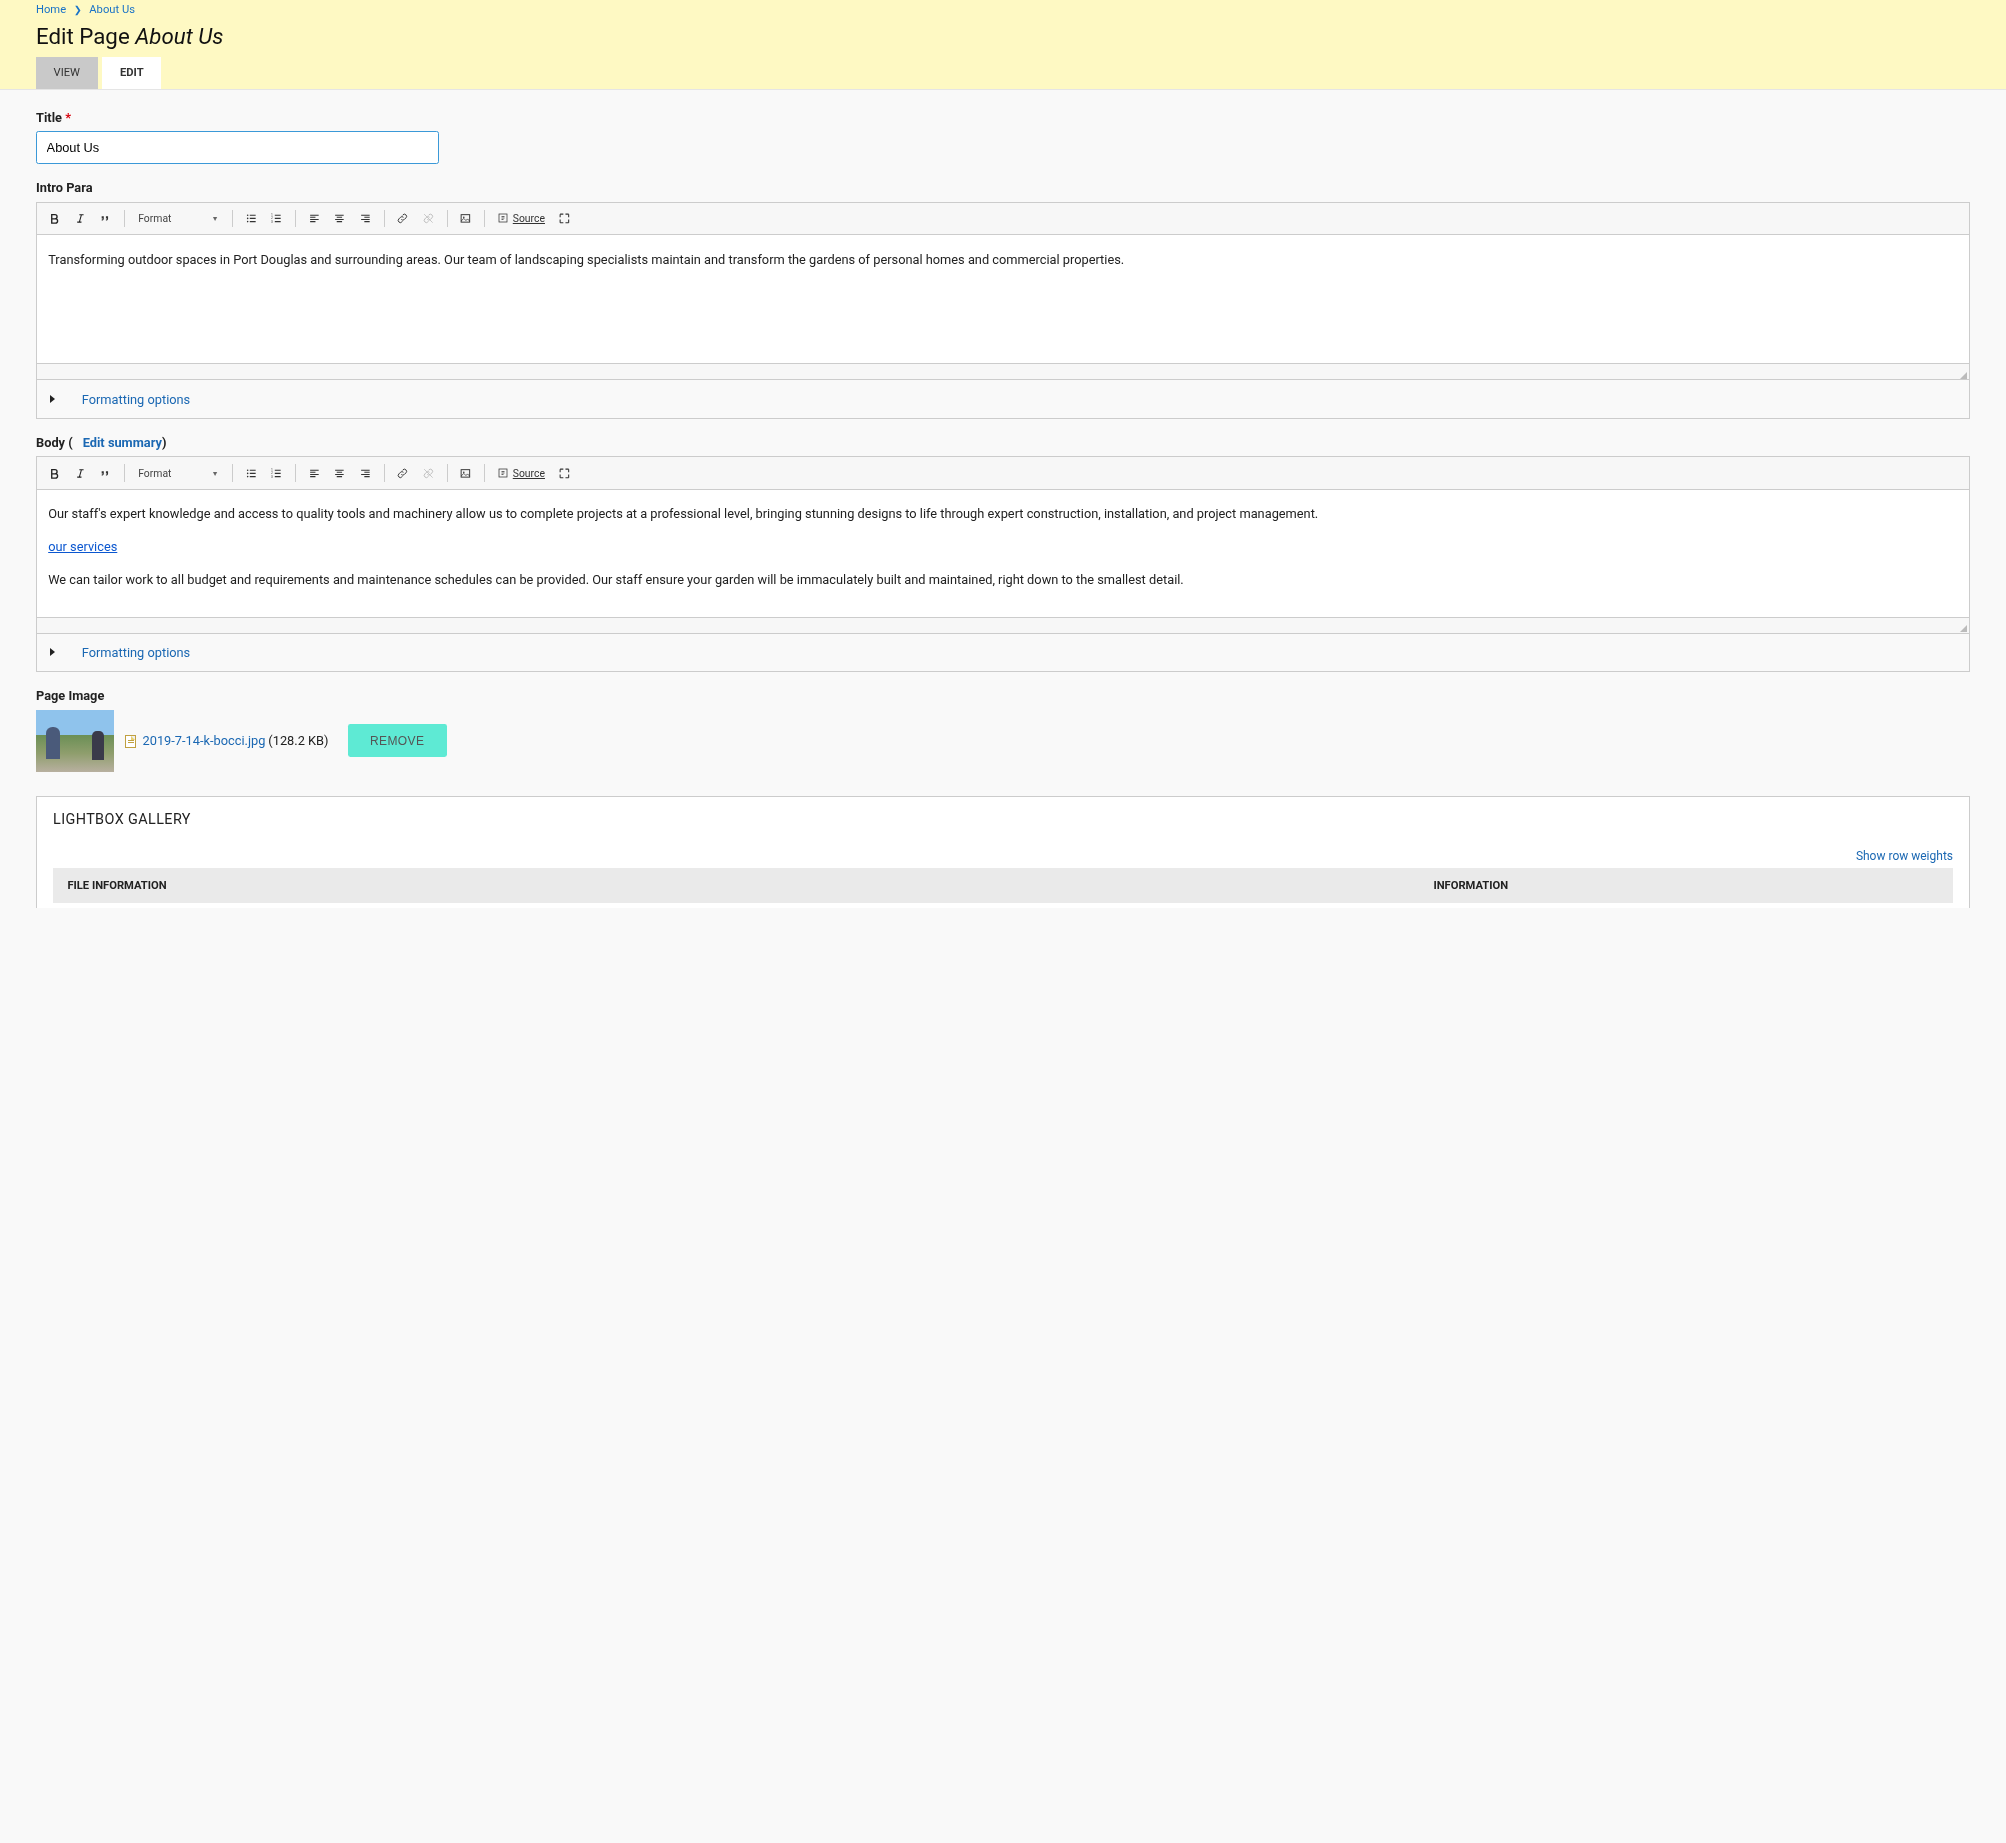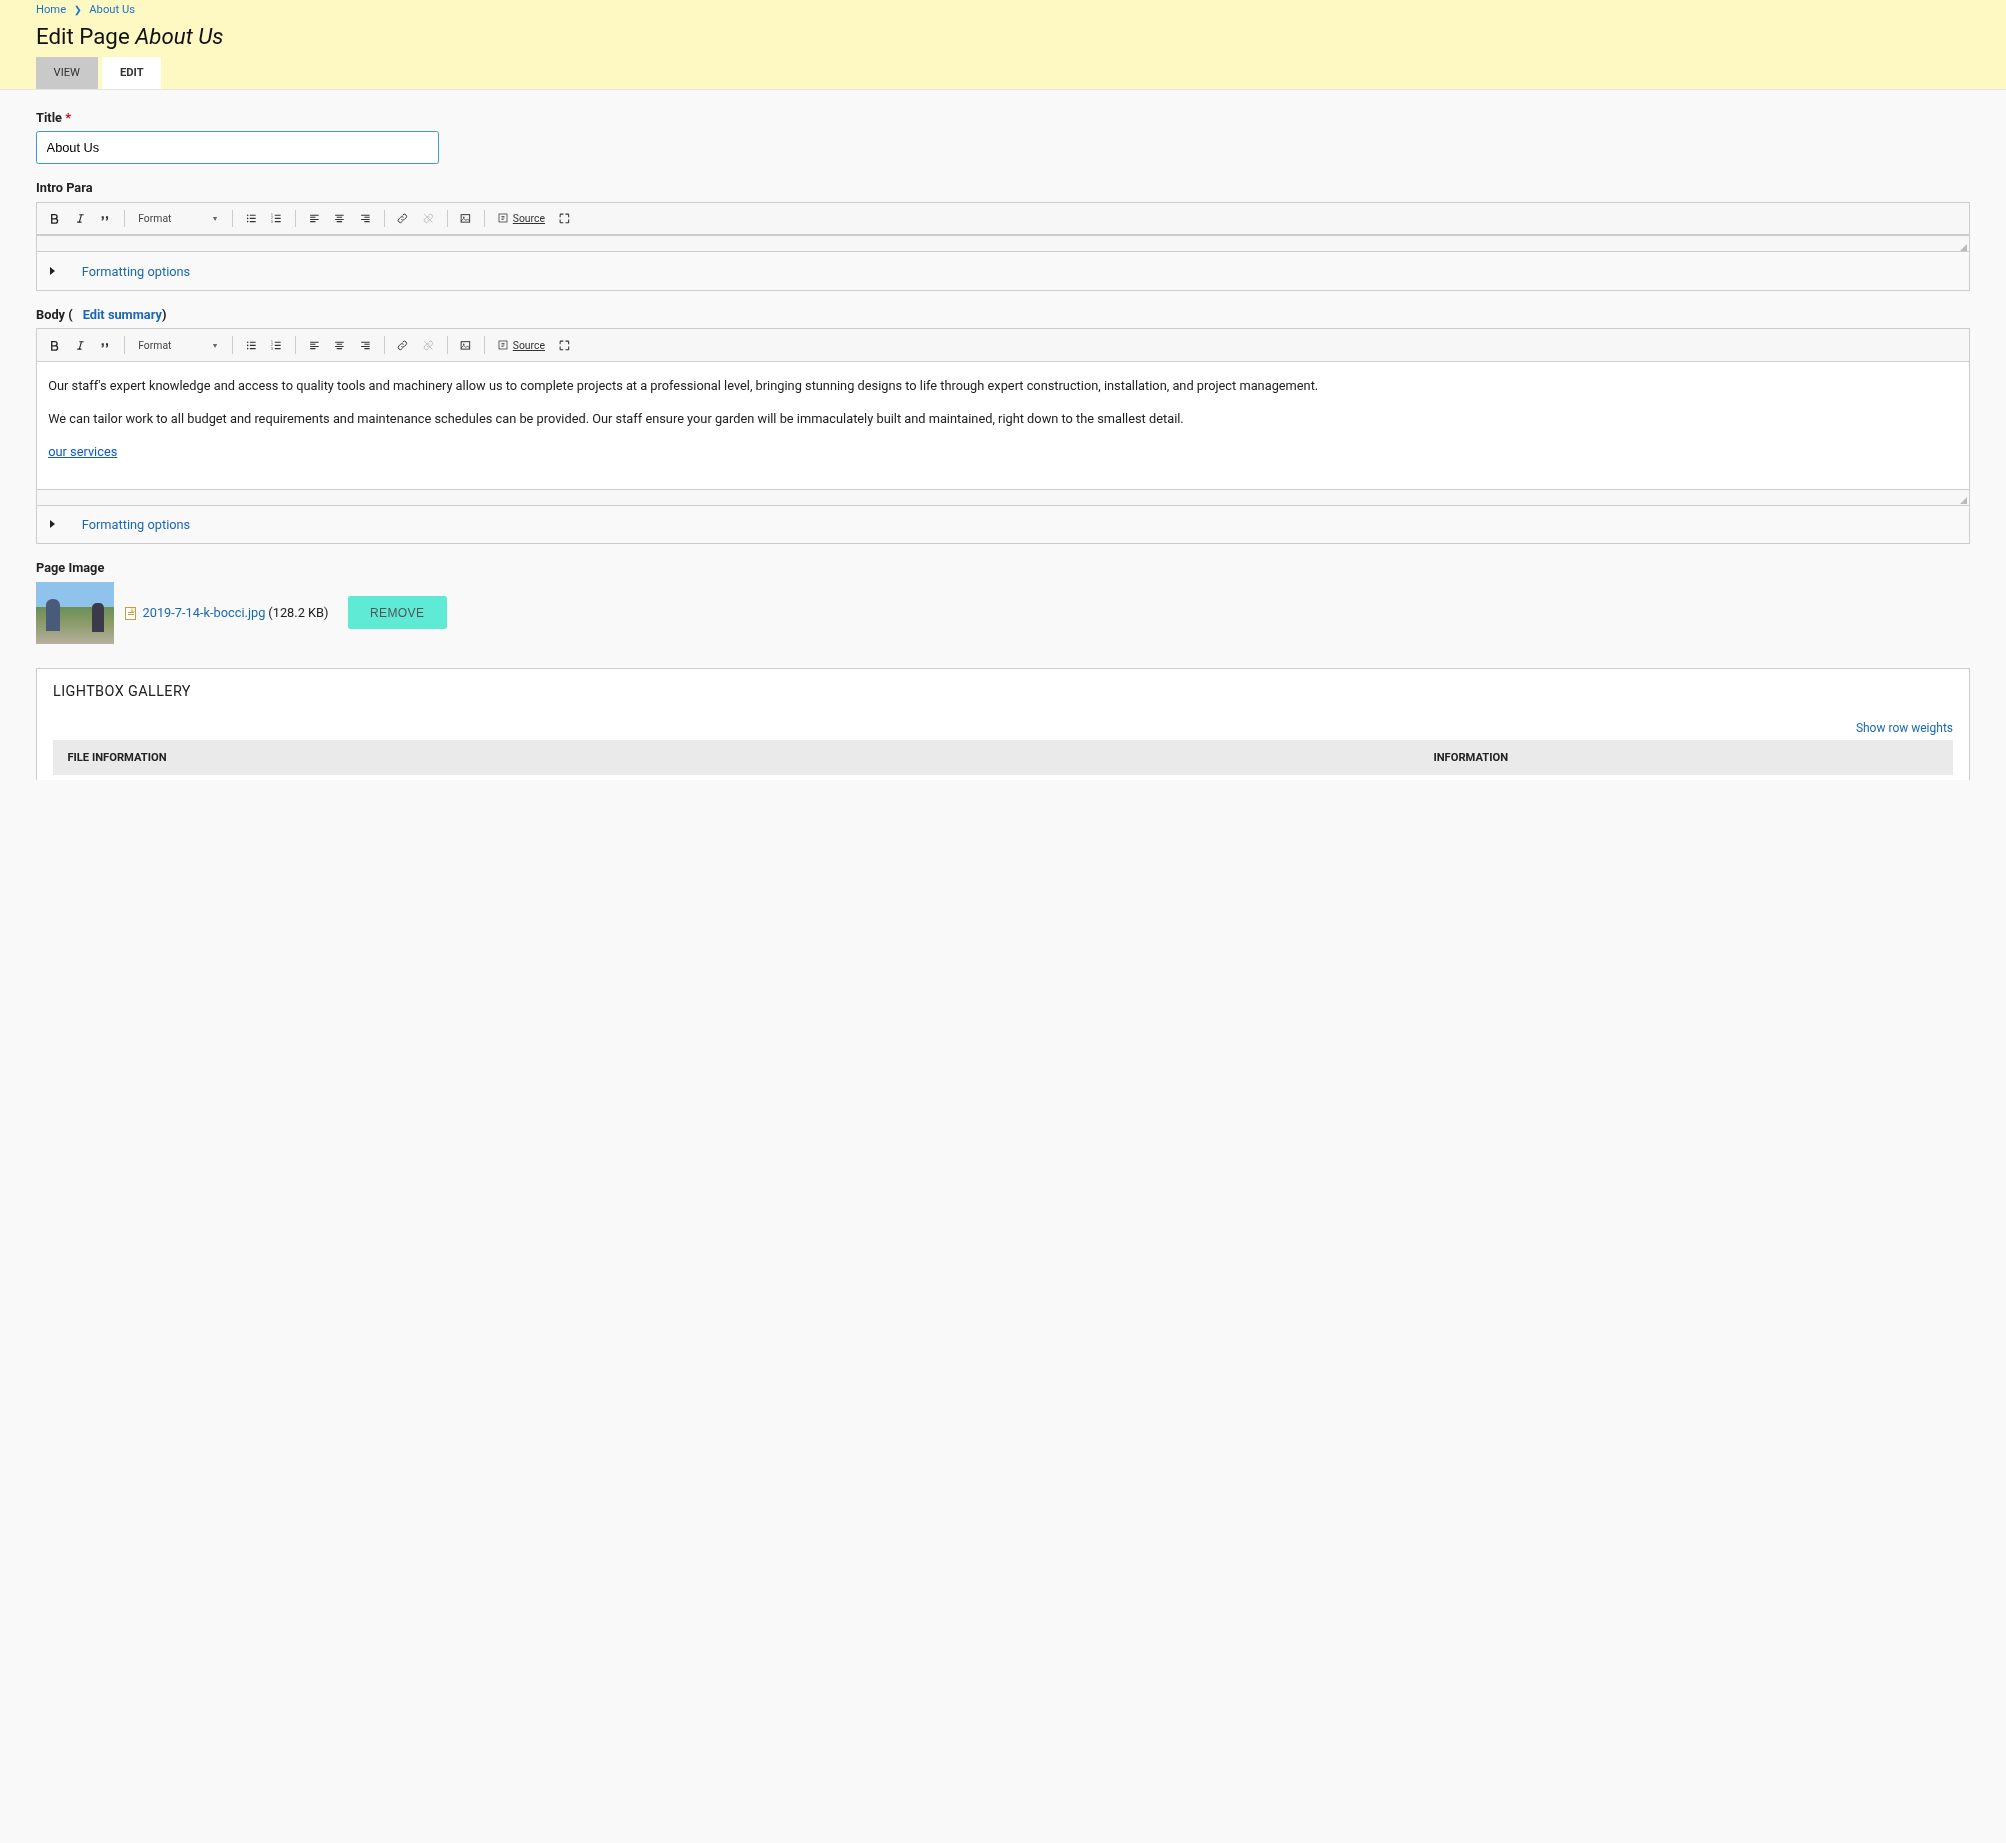--- a/index.html
+++ b/index.html
@@ -280,20 +280,23 @@
               <path d="M9 9h6M9 12h6M9 15h4" stroke-width="1.5"></path>
             </svg>
           <span>Source</span>
         </span>
         <span class="ck-btn">
             <svg viewBox="0 0 24 24">
               <path d="M4 4h6M4 4v6M20 4h-6M20 4v6M4 20h6M4 20v-6M20 20h-6M20 20v-6" stroke="#333" stroke-width="2" fill="none"></path>
             </svg>
           </span>
       </div>
+      <div class="ck-content" contenteditable="true" style="">
+        <p>Transforming outdoor spaces in Port Douglas and surrounding areas. Our team of landscaping specialists maintain and transform the gardens of personal homes and commercial properties.</p>
+      </div>
       <div class="ck-bottom">
           <div class="ck-resize"></div>
         </div>
     </div>
     <div class="formatting-row">
       <span class="caret-right"></span>
       <span class="formatting-link">Formatting options</span>
     </div>
   </div>
 
@@ -385,22 +388,22 @@
           <span>Source</span>
         </span>
         <span class="ck-btn">
             <svg viewBox="0 0 24 24">
               <path d="M4 4h6M4 4v6M20 4h-6M20 4v6M4 20h6M4 20v-6M20 20h-6M20 20v-6" stroke="#333" stroke-width="2" fill="none"></path>
             </svg>
           </span>
       </div>
       <div class="ck-content" style="min-height: 120px;" contenteditable="true">
         <p>Our staff's expert knowledge and access to quality tools and machinery allow us to complete projects at a professional level, bringing stunning designs to life through expert construction, installation, and project management.</p>
+        <p><a href="#">our services</a></p>
         <p>We can tailor work to all budget and requirements and maintenance schedules can be provided. Our staff ensure your garden will be immaculately built and maintained, right down to the smallest detail.</p>
-        <p><a href="#">our services</a></p>
       </div>
       <div class="ck-bottom">
           <div class="ck-resize"></div>
         </div>
     </div>
     <div class="formatting-row">
       <span class="caret-right"></span>
       <span class="formatting-link">Formatting options</span>
     </div>
   </div>

